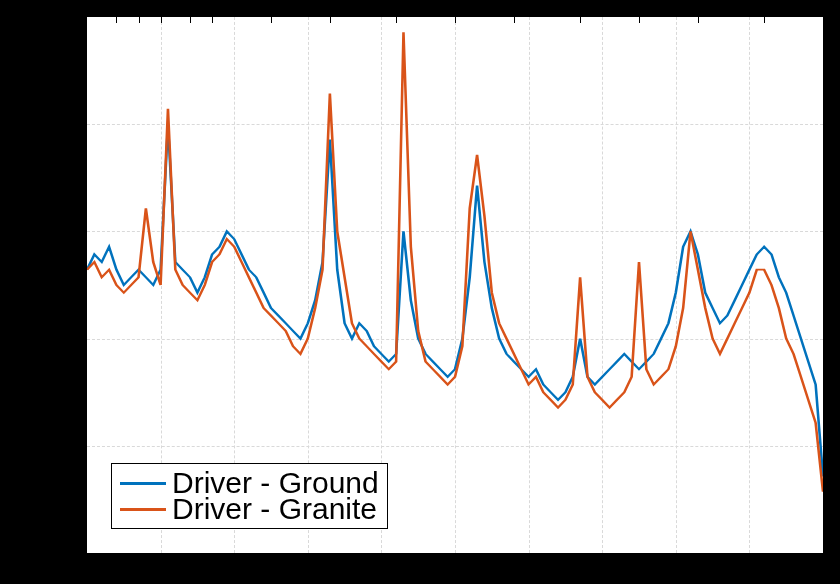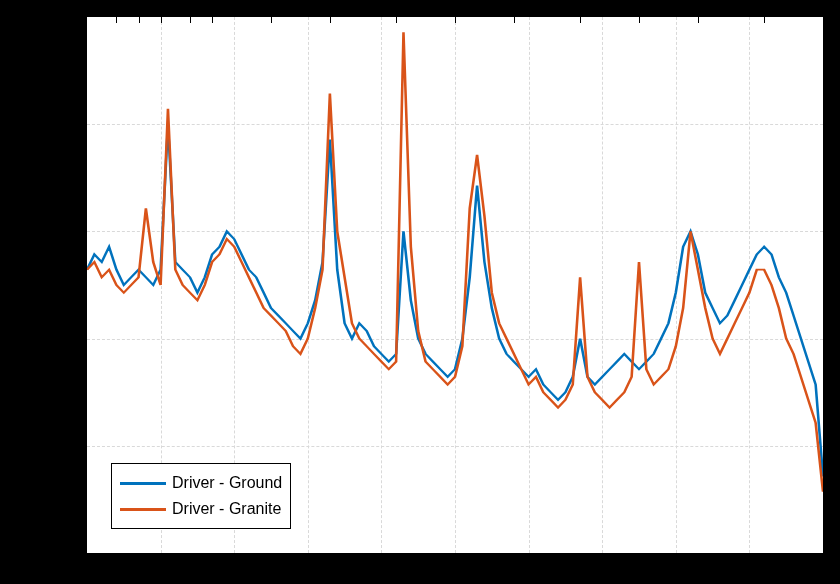--- a/index.html
+++ b/index.html
@@ -51,21 +51,21 @@
     width: 100%;
     height: 100%;
   }
   .legend {
     position: absolute;
     left: 24px;
     bottom: 24px;
     background: #fff;
     border: 1px solid #000;
     padding: 6px 8px 6px 8px;
-    font-size: 16px;
+    font-size: 30px;
     line-height: 26px;
   }
   .legend-row {
     display: flex;
     align-items: center;
     gap: 6px;
   }
   .legend-swatch {
     width: 46px;
     height: 0;

